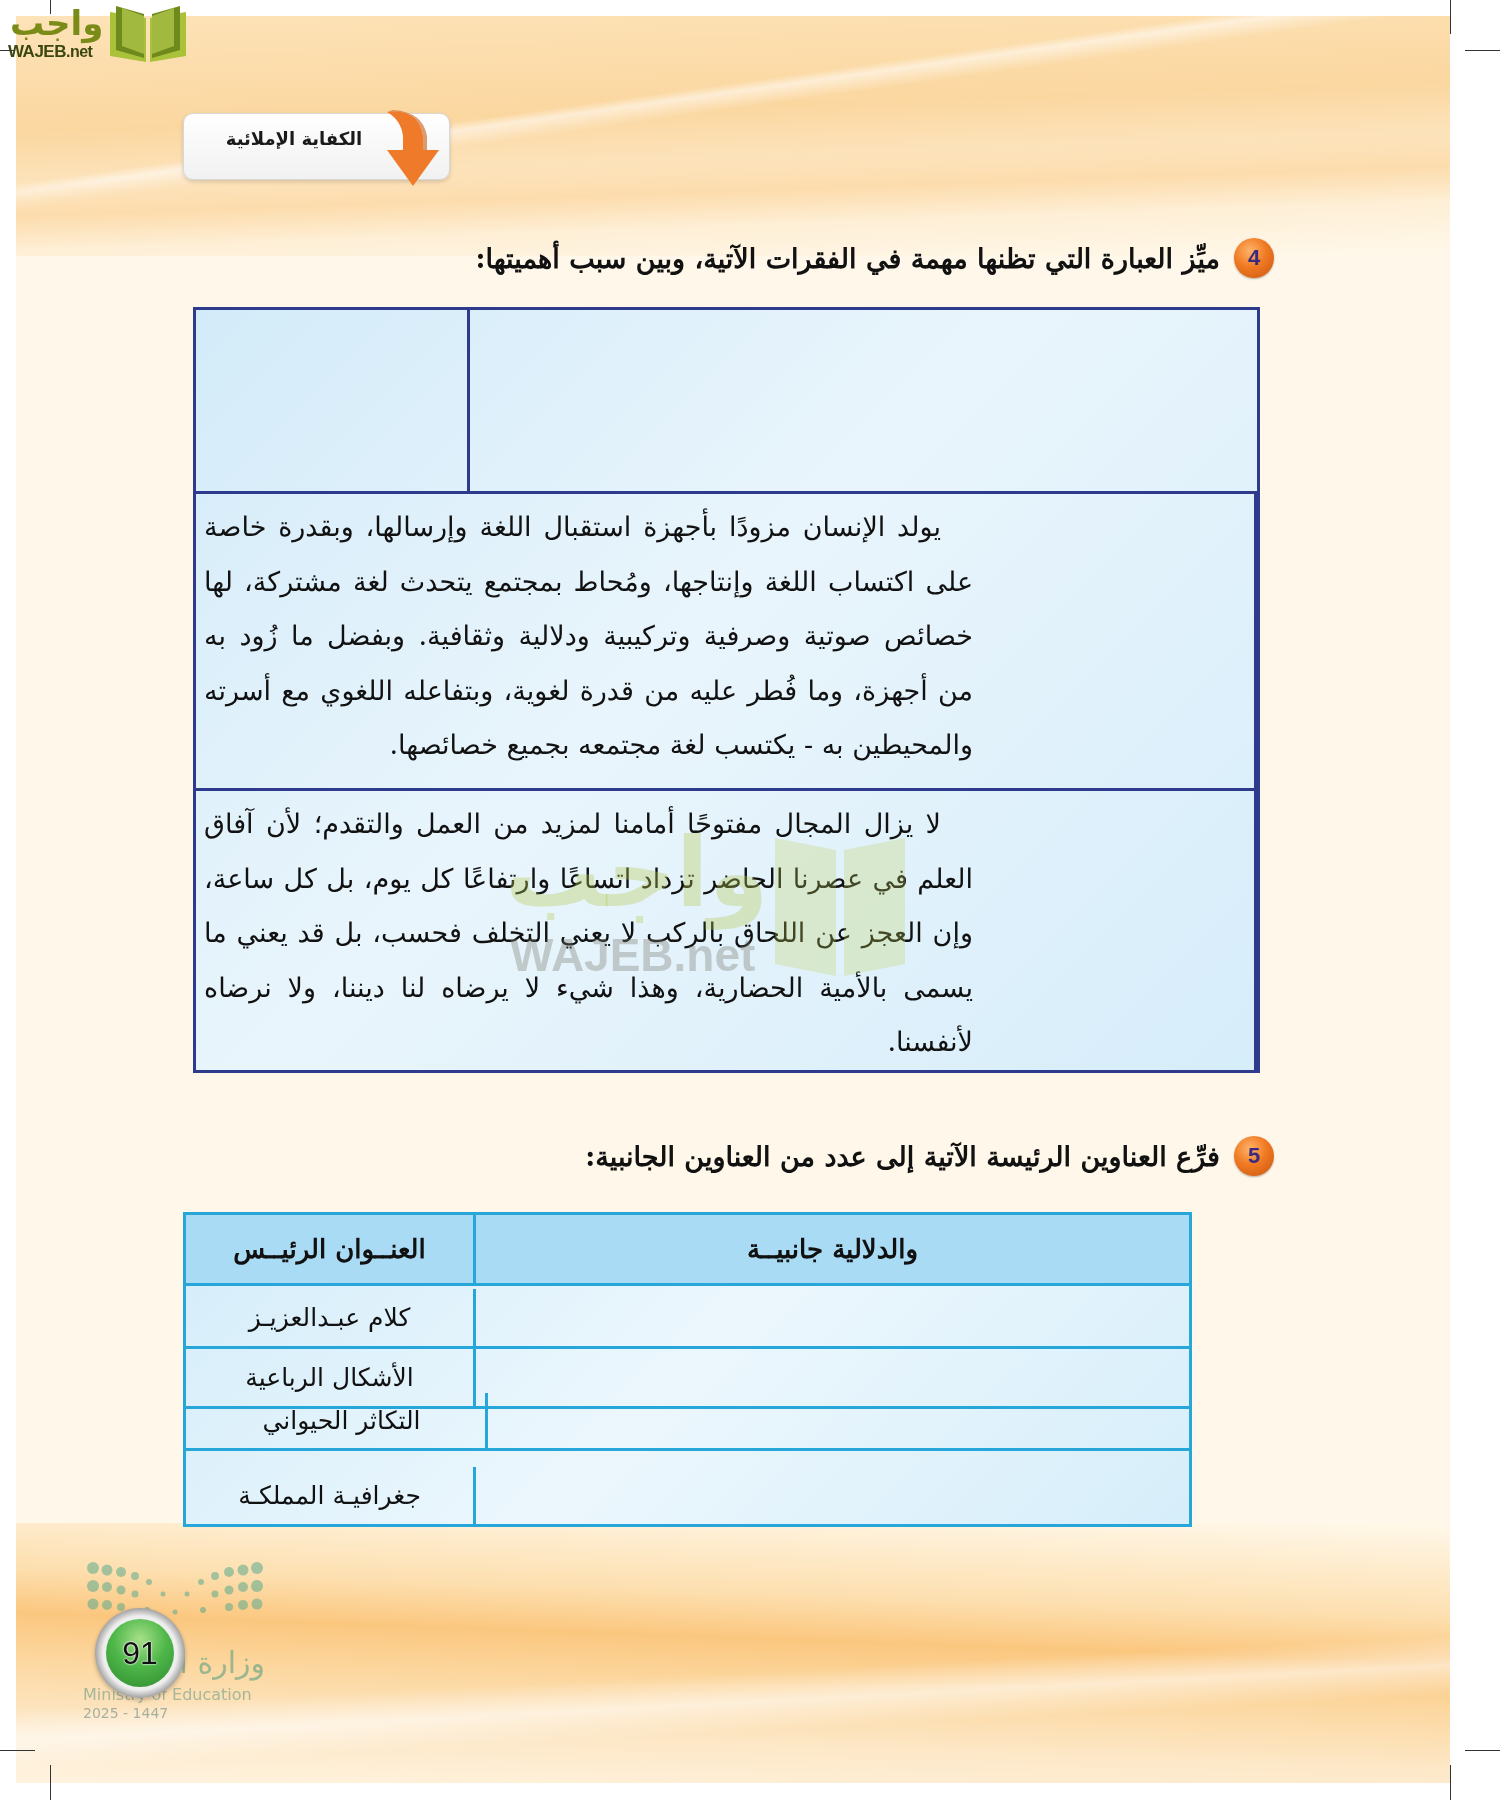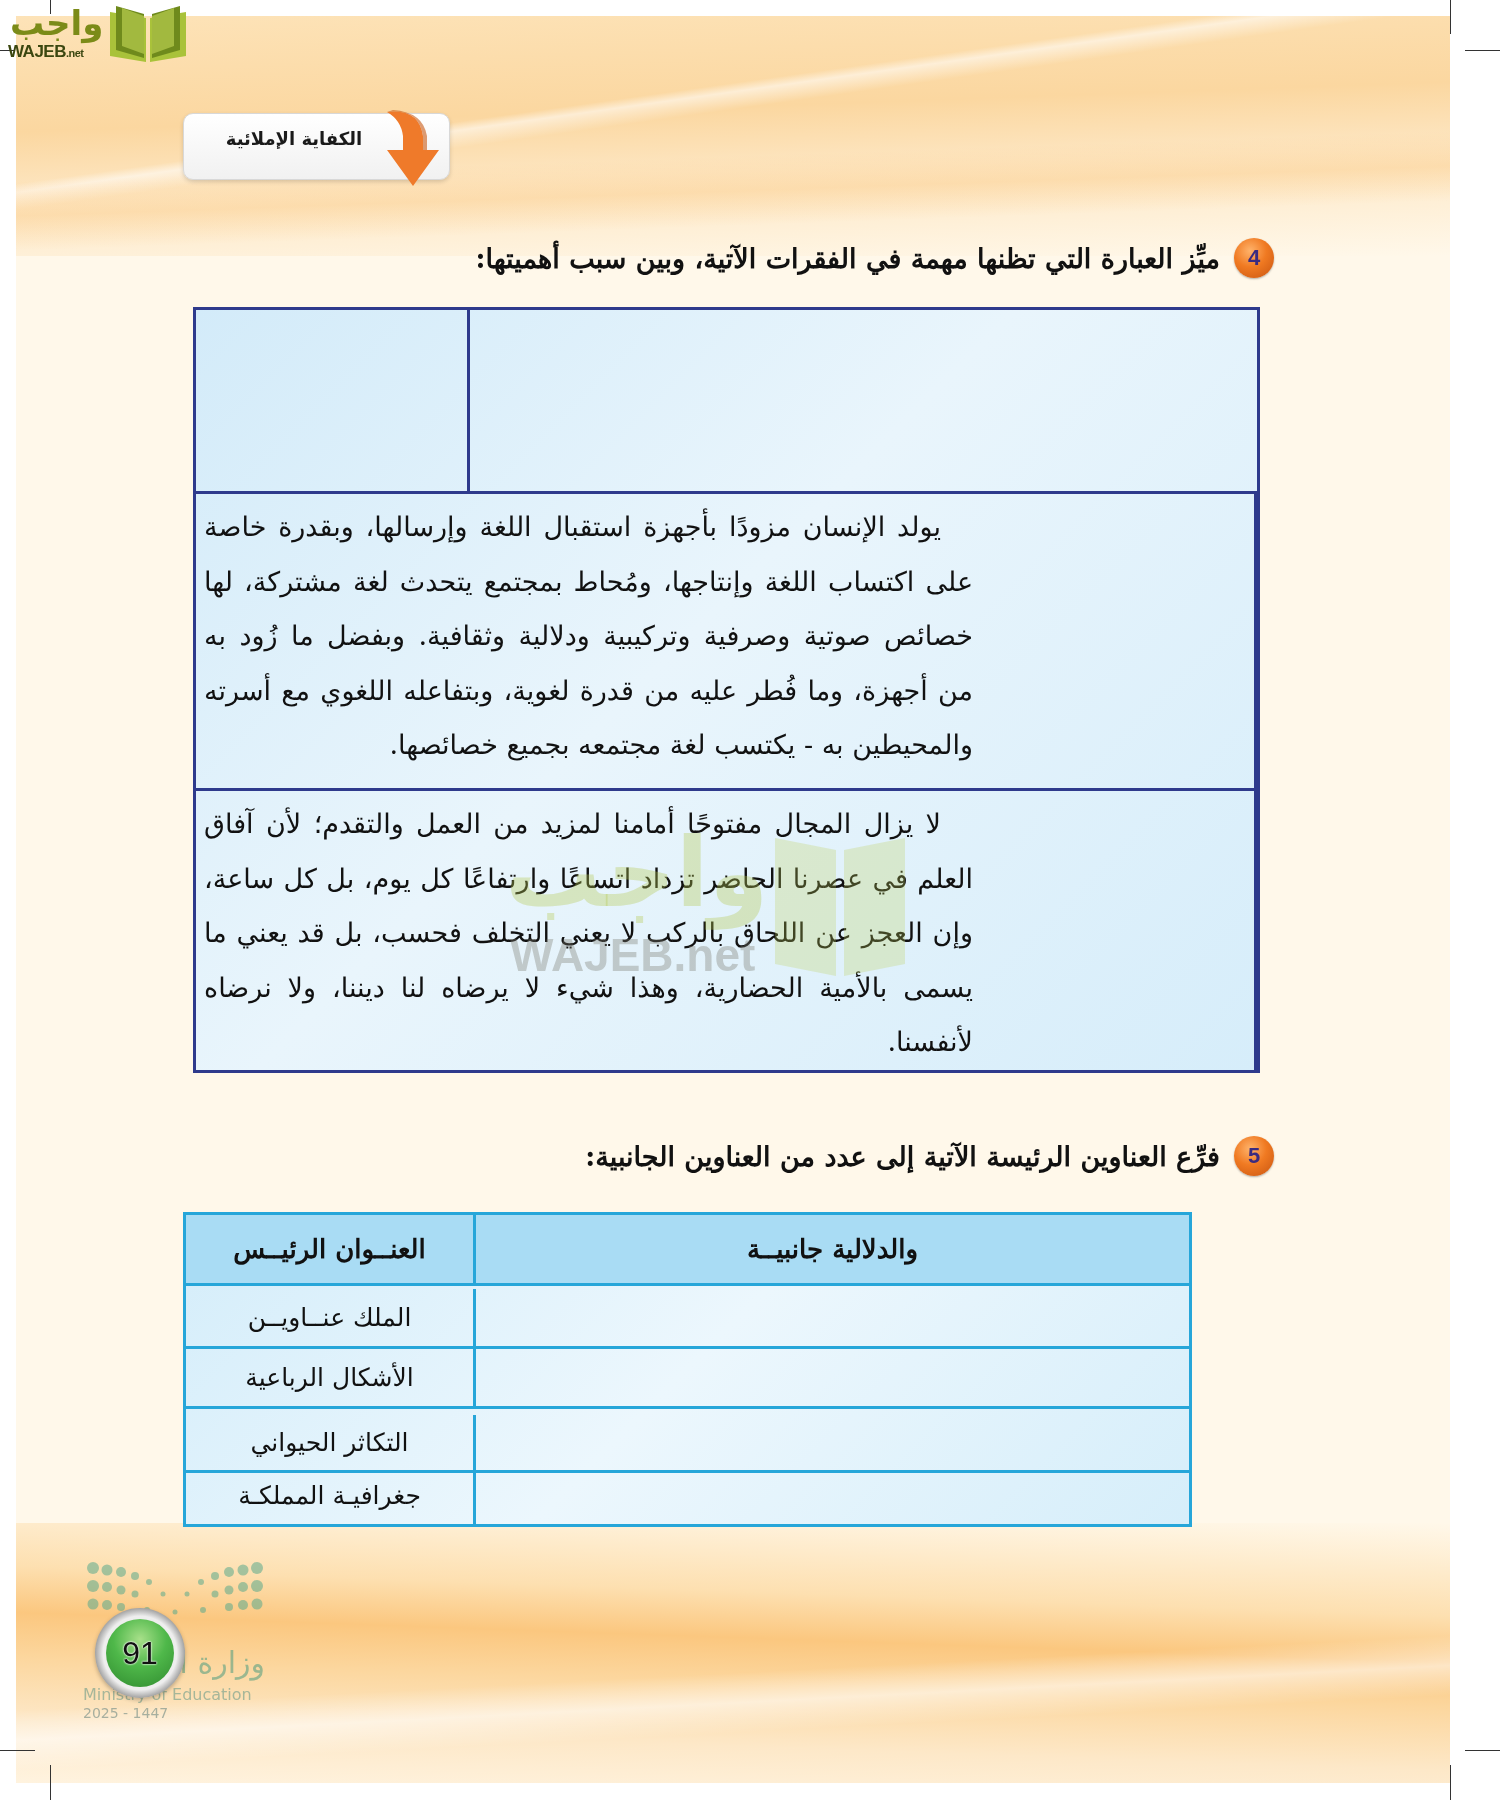--- a/index.html
+++ b/index.html
@@ -31,21 +31,21 @@
     background: linear-gradient(180deg, rgba(255,255,255,0), rgba(255,255,255,0.55), rgba(255,255,255,0));
     transform: skewY(-3deg);
   }
 
   .crop { position: absolute; background: #333; }
 
   
   .logo { position: absolute; left: 0; top: 0; width: 200px; height: 70px; }
   .logo-ar { position: absolute; left: 10px; top: 0; font-family: "DejaVu Sans", sans-serif; font-weight: bold; font-size: 34px; color: #7b8b18; line-height: 46px; direction: rtl; }
   .logo-en { position: absolute; left: 8px; top: 42px; font-family: "Liberation Sans", sans-serif; font-weight: bold; font-size: 17px; color: #3b4710; letter-spacing: -0.5px; }
-  .logo-en small { font-size: 11px; margin-top: 44px; }
+  .logo-en small { font-size: 16px; margin-top: 44px; }
   .logo-book { position: absolute; left: 108px; top: 4px; width: 80px; height: 60px; }
 
   
   .badge {
     position: absolute; left: 183px; top: 113px; width: 267px; height: 67px;
     background: linear-gradient(180deg, #ffffff, #f1f1f1); border: 1px solid #d8d8d8;
     border-radius: 10px; box-shadow: 0 2px 4px rgba(0,0,0,0.15);
   }
   .badge-title {
     position: absolute; left: 20px; top: 14px; width: 180px; text-align: center;
@@ -197,28 +197,28 @@
   <span class="q-num">5</span>
   <span>فرِّع العناوين الرئيسة الآتية إلى عدد من العناوين الجانبية:</span>
 </div>
 
 <div class="table2">
   <div class="t2-head">
     <div class="t2-main">العنــوان الرئيــس</div>
     <div class="t2-sub">والدلالية جانبيــة</div>
   </div>
   <div class="t2-row" style="top:74px;height:60px;">
-    <div class="t2-main">الملك عنــاويــن</div>
+    <div class="t2-main">كلام عبـدالعزيـز</div>
     <div class="t2-sub"></div>
   </div>
   <div class="t2-row" style="top:134px;height:60px;">
     <div class="t2-main">الأشكال الرباعية</div>
     <div class="t2-sub"></div>
   </div>
-  <div class="t2-row" style="top:200px;height:58px;">
+  <div class="t2-row" style="top:178px;height:58px;padding-left:12px;">
     <div class="t2-main">التكاثر الحيواني</div>
     <div class="t2-sub"></div>
   </div>
   <div class="t2-row last" style="top:252px;height:57px;">
     <div class="t2-main">جغرافيـة المملكـة</div>
     <div class="t2-sub"></div>
   </div>
 </div>
 
 <div class="ministry">

